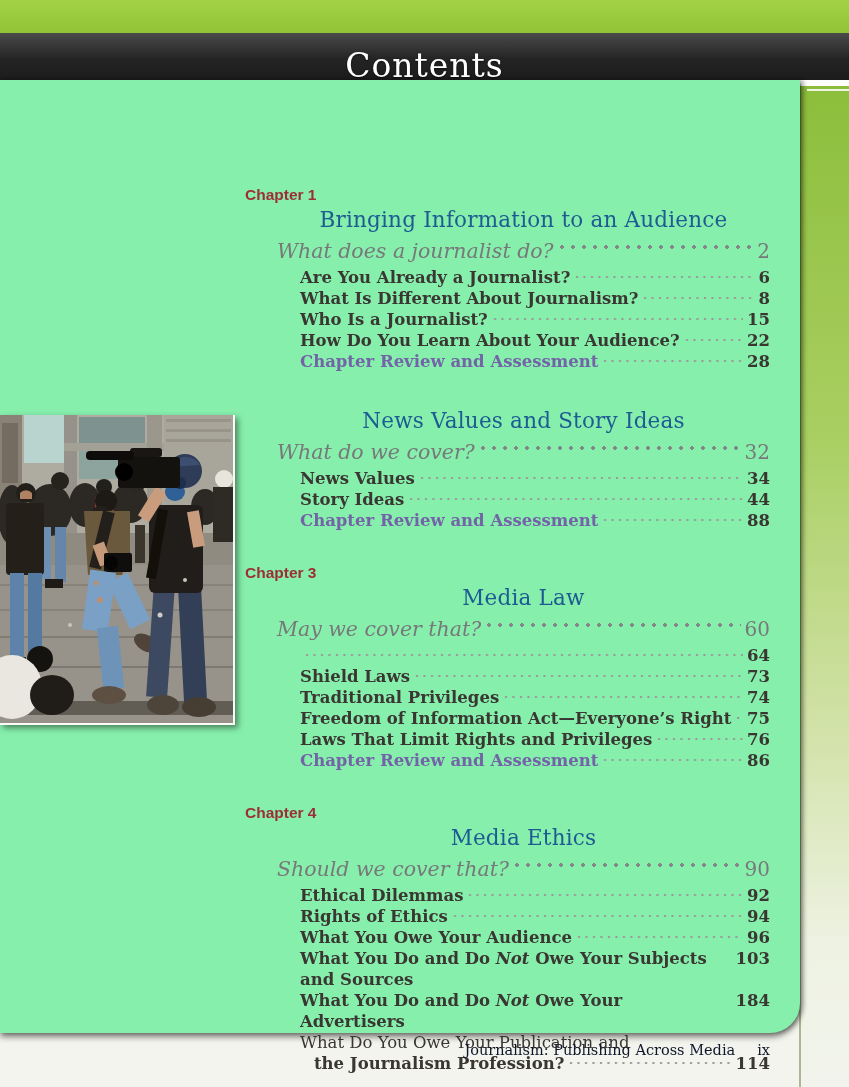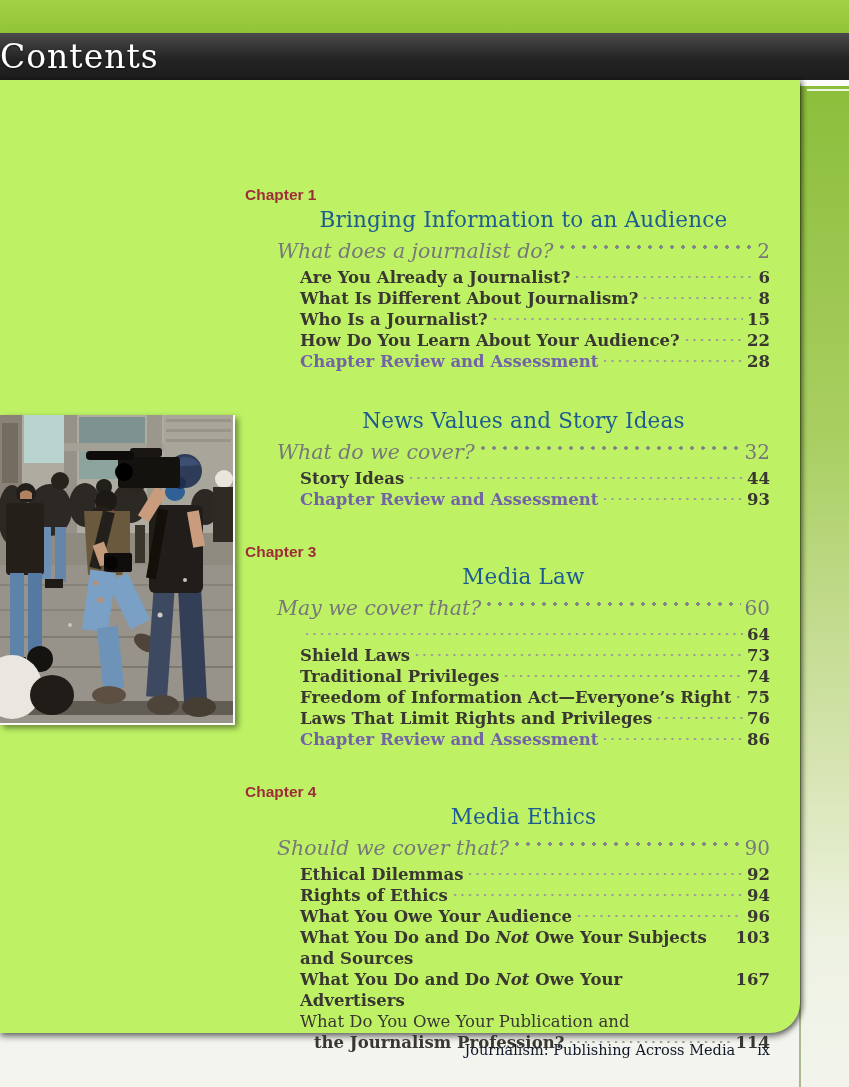--- a/index.html
+++ b/index.html
@@ -12,40 +12,40 @@
   .topbar{
     position:absolute;left:0;top:0;width:849px;height:33px;
     background:linear-gradient(#a2d145,#92c437);
   }
   .headerbar{
     position:absolute;left:0;top:33px;width:849px;height:47px;
     background:linear-gradient(#4a4a4a,#242424 55%,#1c1c1c);
     box-shadow:0 2px 3px rgba(0,0,0,.35);
   }
   .headerbar h1{
-    margin:0;height:31px;line-height:47px;text-align:left;
+    margin:9px;height:31px;line-height:47px;text-align:center;
     font-size:33px;font-weight:normal;color:#ffffff;letter-spacing:1px;
     font-family:"DejaVu Serif", serif;
     text-shadow:0 1px 2px rgba(0,0,0,.6);
   }
   
   .sidestrip{
     position:absolute;left:799px;top:80px;width:50px;height:1007px;
     background:linear-gradient(#8cbe3b,#a9cf62 35%,#d3e3ab 65%,#eef2e2 85%,#f2f4ed);
     border-top:6px solid #fdfdfc;
     border-left:2px solid rgba(84,112,30,.45);
   }
   .sidestrip::before{
     content:"";position:absolute;left:6px;right:0;top:3px;height:2px;
     background:rgba(255,255,255,.85);
   }
   
   .panel{
     position:absolute;left:0;top:80px;width:800px;height:953px;
-    background:#bef264;
+    background:#86efac;
     border-bottom-right-radius:30px;
     box-shadow:3px 0 5px rgba(0,0,0,.35), 0 4px 6px rgba(0,0,0,.45);
   }
   
   .photo{
     position:absolute;left:0;top:335px;width:233px;height:308px;
     border-right:2px solid #fbfbf8;border-bottom:2px solid #fbfbf8;
     box-shadow:3px 3px 6px rgba(0,0,0,.45);
     overflow:hidden;background:#b3b0a6;
   }
@@ -241,28 +241,33 @@
         </div>
       </section>
       <section class="chapter">
         <div class="ch-title">News Values and Story Ideas</div>
         <div class="toc-row q-row">
           <span class="t">What do we cover?</span>
           <span class="leader"></span>
           <span class="pg">32</span>
         </div>
         <div class="toc-row item-row">
+          <span class="t">News Values</span>
+          <span class="leader"></span>
+          <span class="pg">34</span>
+        </div>
+        <div class="toc-row item-row">
           <span class="t">Story Ideas</span>
           <span class="leader"></span>
           <span class="pg">44</span>
         </div>
         <div class="toc-row item-row review">
           <span class="t">Chapter Review and Assessment</span>
           <span class="leader"></span>
-          <span class="pg">93</span>
+          <span class="pg">88</span>
         </div>
       </section>
       <section class="chapter">
         <div class="ch-label">Chapter 3</div>
         <div class="ch-title">Media Law</div>
         <div class="toc-row q-row">
           <span class="t">May we cover that?</span>
           <span class="leader"></span>
           <span class="pg">60</span>
         </div>
@@ -320,21 +325,21 @@
           <span class="pg">96</span>
         </div>
         <div class="toc-row item-row">
           <span class="t">What You Do and Do <i>Not</i> Owe Your Subjects and Sources</span>
           <span class="leader"></span>
           <span class="pg">103</span>
         </div>
         <div class="toc-row item-row">
           <span class="t">What You Do and Do <i>Not</i> Owe Your Advertisers</span>
           <span class="leader"></span>
-          <span class="pg">167</span>
+          <span class="pg">184</span>
         </div>
         <div class="toc-cont">What Do You Owe Your Publication and</div>
         <div class="toc-row item-row">
           <span class="t indent">the Journalism Profession?</span>
           <span class="leader"></span>
           <span class="pg">114</span>
         </div>
       </section>
     </div>
 </div>

